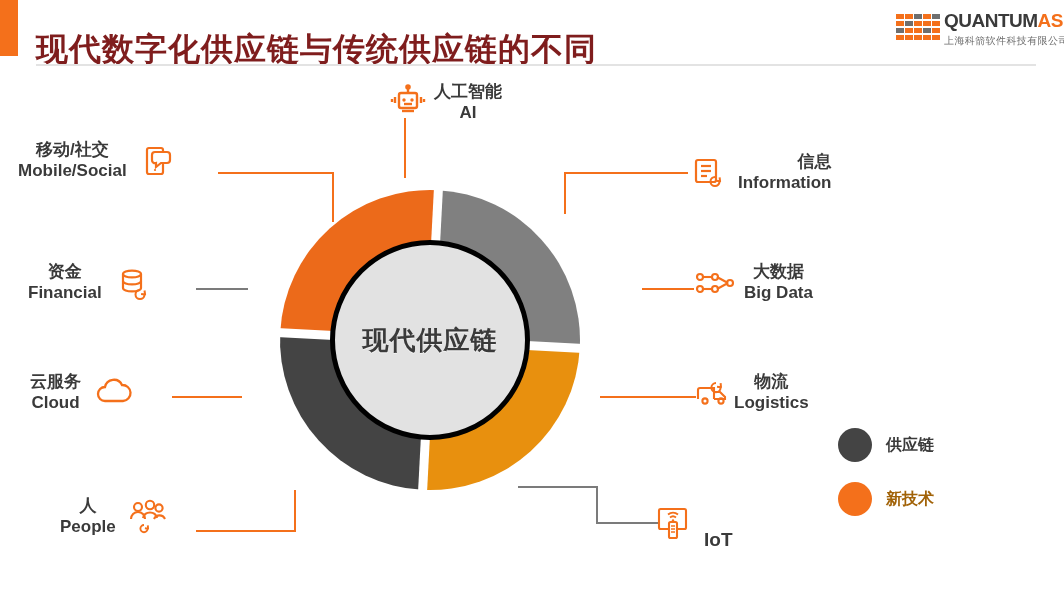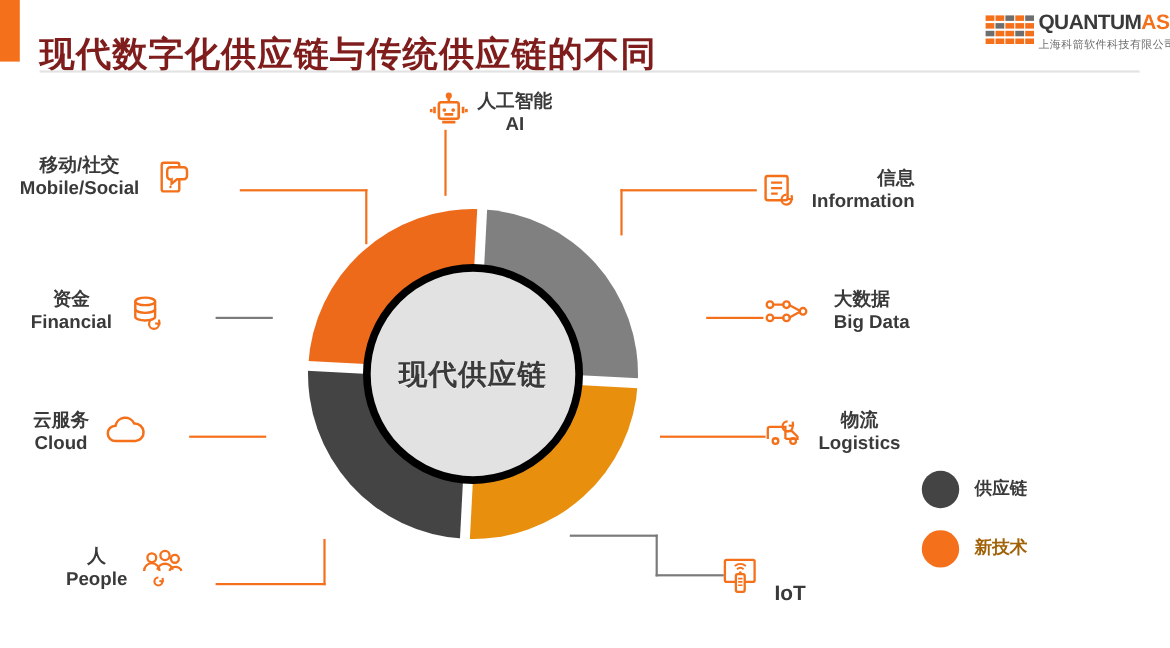--- a/index.html
+++ b/index.html
@@ -31,21 +31,21 @@
     letter-spacing:-0.5px;color:#3A3A3A;line-height:22px;white-space:nowrap;}
   .logo-word em{font-style:normal;color:#F4701B;}
   .logo-cn{position:absolute;left:48px;top:24px;font-size:10px;color:#6E6E6E;
     letter-spacing:0.4px;white-space:nowrap;}
 
   
   .donut-wrap{position:absolute;left:262px;top:172px;width:336px;height:336px;}
   .donut{position:absolute;inset:0;border-radius:50%;}
   .donut-hole{
     position:absolute;left:68px;top:68px;width:200px;height:200px;border-radius:50%;
-    background:#E2E2E2;border:7px solid #000000;box-sizing:border-box;
+    background:#E2E2E2;border:5px solid #000000;box-sizing:border-box;
     display:flex;align-items:center;justify-content:center;
   }
   .donut-center-label{
     font-size:26px;font-weight:bold;color:#3A3A3A;letter-spacing:1px;
     text-shadow:0 1px 0 rgba(255,255,255,.6);
   }
 
   
   .node{position:absolute;display:flex;align-items:center;}
   .node .texts{line-height:1.22;white-space:nowrap;}
@@ -278,38 +278,38 @@
           <line x1="23" y1="14" x2="34" y2="20"></line>
         <line x1="8" y1="26" x2="19" y2="26"></line>
           <line x1="23" y1="26" x2="34" y2="20"></line>
         <circle cx="6" cy="14" r="3"></circle>
           <circle cx="21" cy="14" r="3"></circle>
         <circle cx="6" cy="26" r="3"></circle>
           <circle cx="21" cy="26" r="3"></circle>
         <circle cx="36" cy="20" r="3"></circle>
       </svg>
     </span>
-    <span class="texts" style="margin-left:24px;">
+    <span class="texts" style="margin-left:10px;text-align:center;">
       <div class="cn">大数据</div>
       <div class="en">Big Data</div>
     </span>
   </div>
 
   <div class="node right" style="left:694px;top:372px;">
     <span class="ico">
       <svg viewBox="0 0 44 40" width="44" height="40" fill="none" stroke="#F4701B" stroke-width="2.1">
         <path d="M4 26 v-9 a2 2 0 0 1 2-2 h14 v11"></path>
         <path d="M20 19 h6 l5 5 v2 h-11"></path>
         <circle cx="11" cy="28" r="2.6"></circle>
           <circle cx="27" cy="28" r="2.6"></circle>
         <path d="M22 10 a4.6 4.6 0 1 0 4.6 4.6" stroke-width="2"></path>
         <path d="M26.6 10.2 l0.4 4 l-4-0.4" stroke-width="2" stroke-linejoin="round"></path>
       </svg>
     </span>
-    <span class="texts" style="margin-left:10px;text-align:center;">
+    <span class="texts" style="text-align:center;">
       <div class="cn">物流</div>
       <div class="en">Logistics</div>
     </span>
   </div>
 
   <div class="node right" style="left:654px;top:496px;">
     <span class="ico">
       <svg viewBox="0 0 40 40" width="40" height="40" fill="none" stroke="#F4701B" stroke-width="2.1">
         <rect x="5" y="5" width="27" height="20" rx="1.5"></rect>
         <path d="M14 10.5 a8 8 0 0 1 10 0" stroke-width="1.8"></path>

